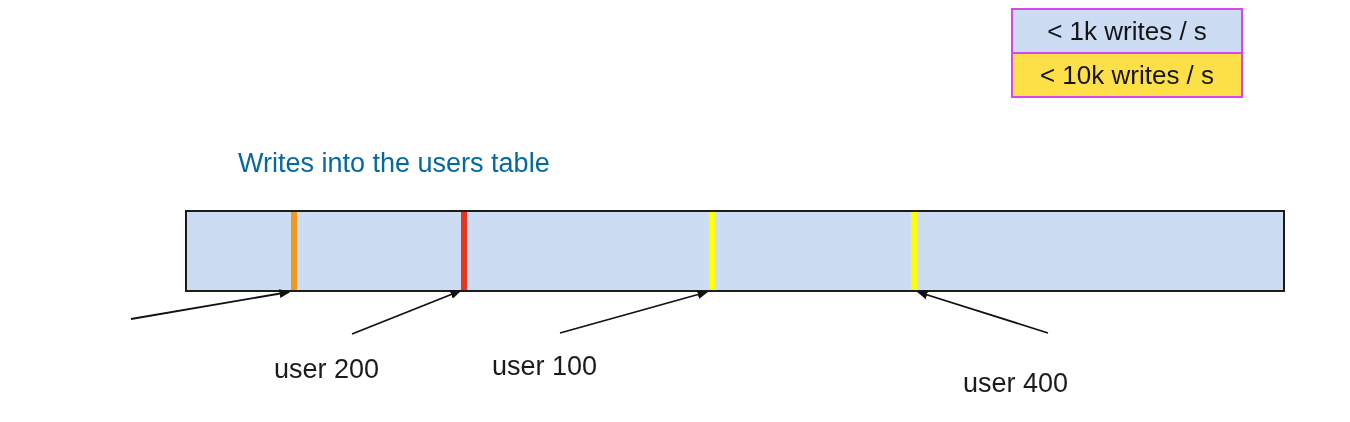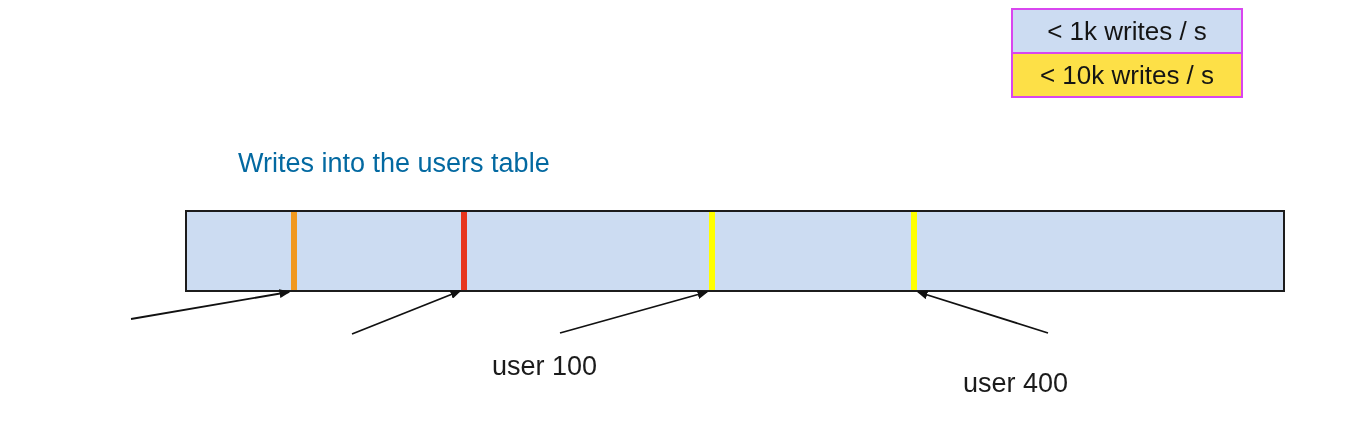--- a/index.html
+++ b/index.html
@@ -84,20 +84,21 @@
 
   <div class="legend">
     <div class="legend-row" style="background: rgb(204, 220, 242);">
       <span>&lt; 1k writes / s</span>
     </div>
     <div class="legend-row" style="background: #fde047;">
       <span>&lt; 10k writes / s</span>
     </div>
   </div>
 
+  <div class="user-label" style="left:274px; top:354px;">user 200</div>
   <div class="user-label" style="left:492px; top:351px;">user 100</div>
   <div class="user-label" style="left:963px; top:368px;">user 400</div>
 
   <svg class="arrows" viewBox="0 0 1350 422" xmlns="http://www.w3.org/2000/svg">
     <defs>
       <marker id="ah" markerWidth="11" markerHeight="9" refX="9.5" refY="4.5" orient="auto" markerUnits="userSpaceOnUse">
         <path d="M0,0 L11,4.5 L0,9 z" fill="#111111"></path>
       </marker>
     </defs>
     <line x1="131" y1="319" x2="289" y2="292" stroke="#111111" stroke-width="1.8" marker-end="url(#ah)"></line>

